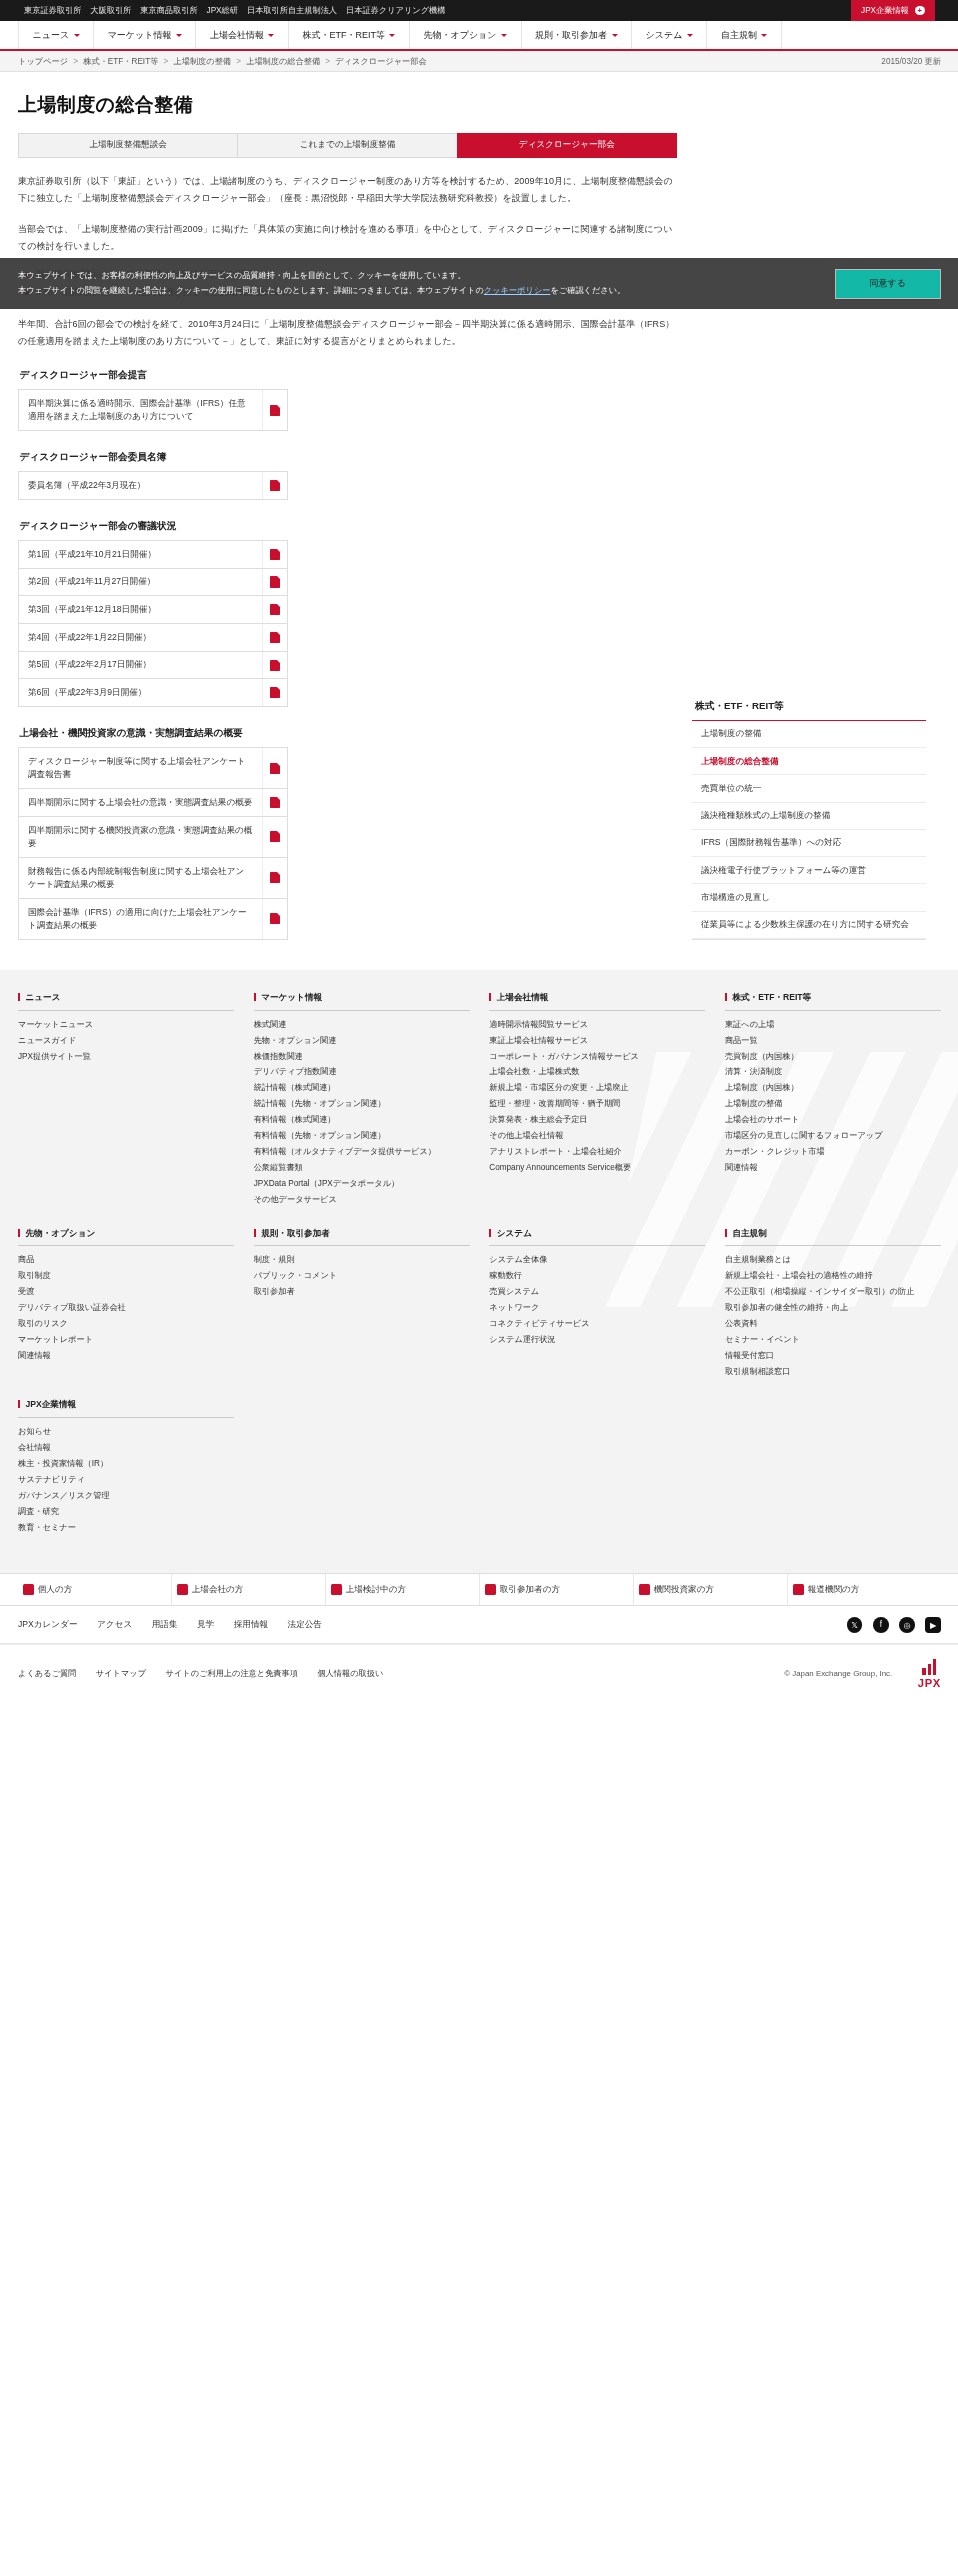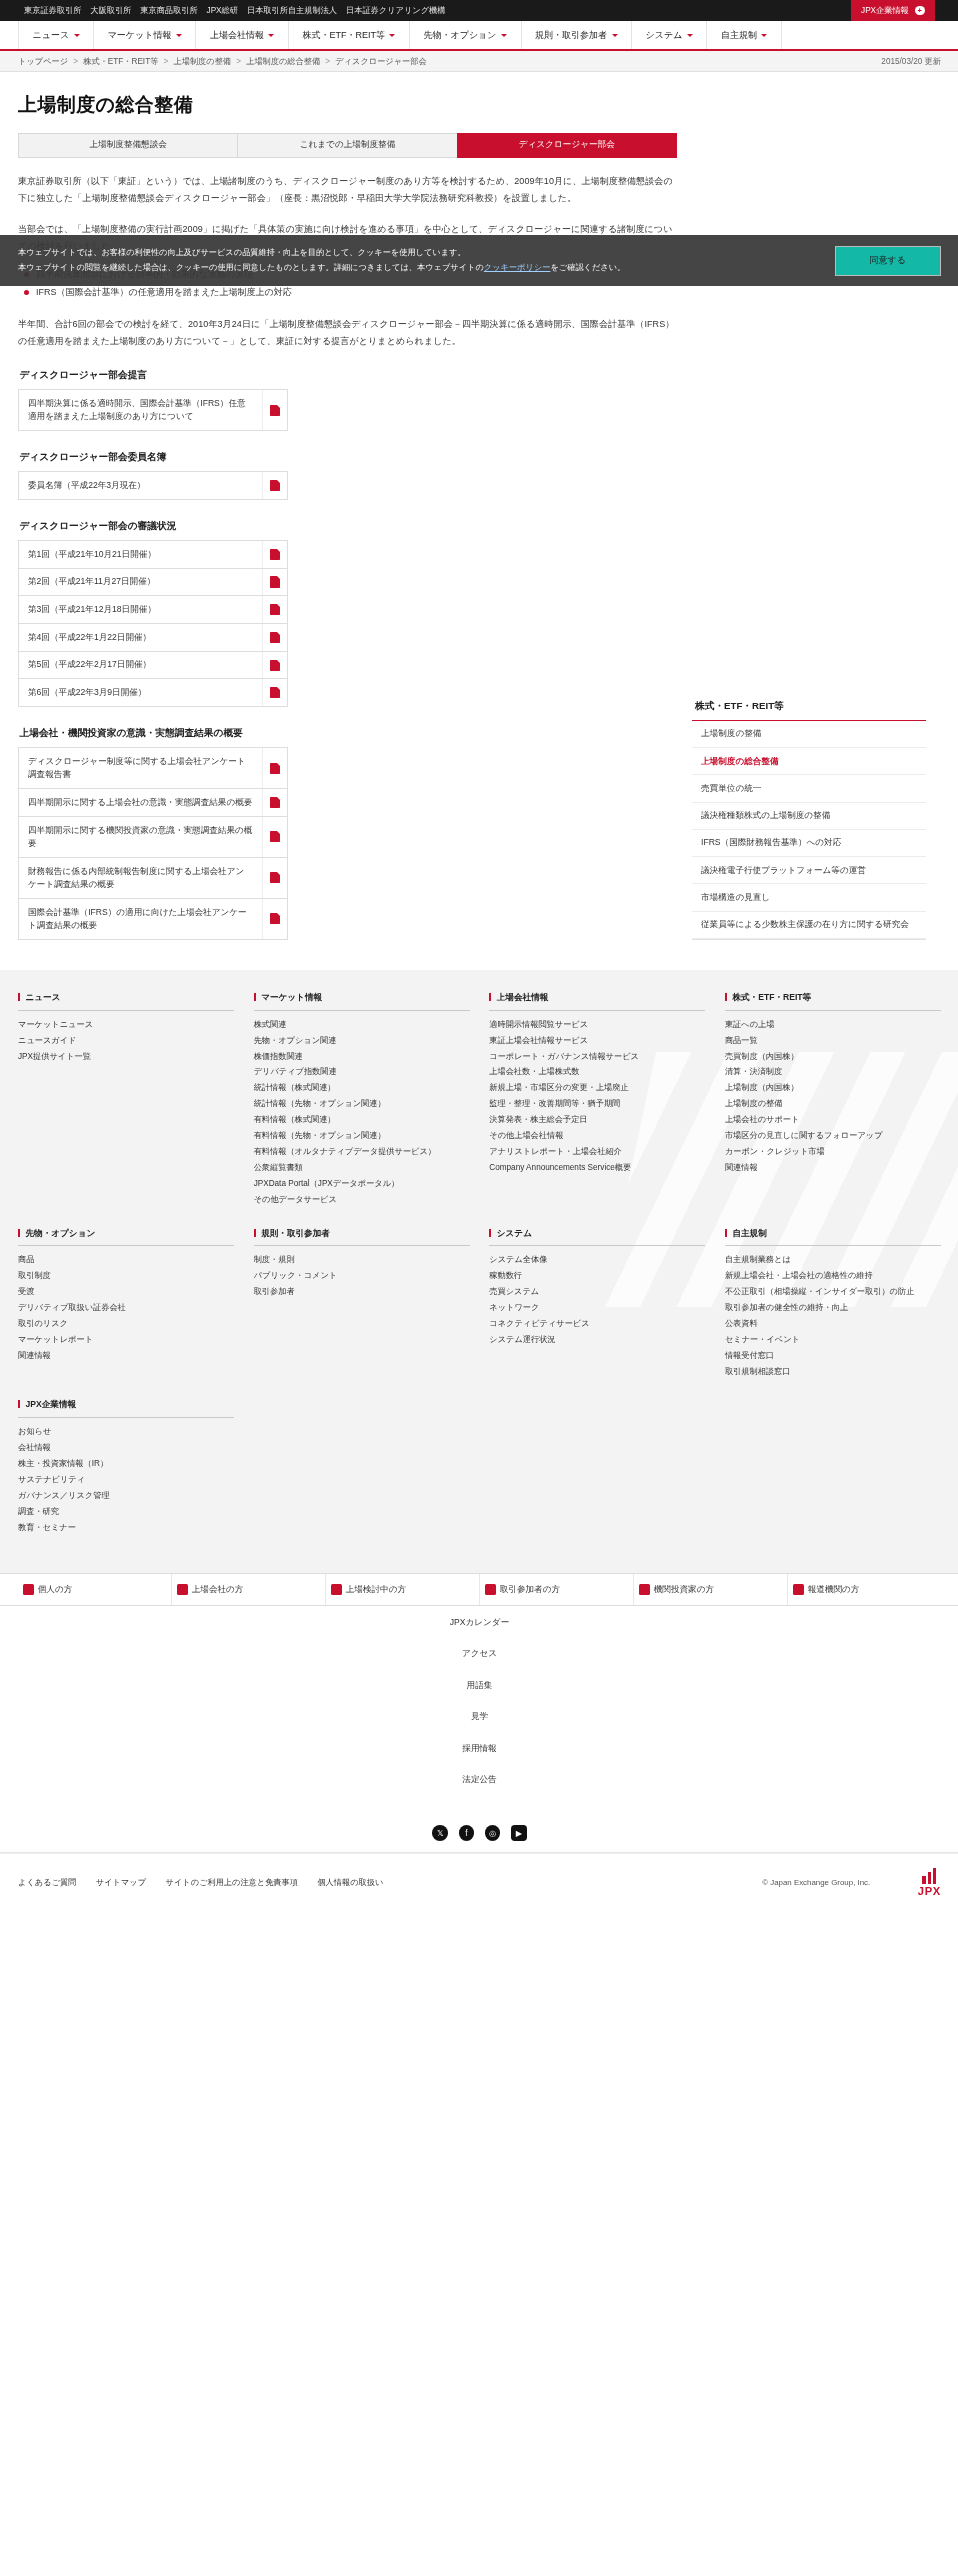--- a/index.html
+++ b/index.html
@@ -218,21 +218,21 @@
     color: #333;
     border-bottom: 0.7px solid #ececec;
     line-height: 1.5;
     cursor: pointer;
   }
   .side-list .sitem.active { color: #c8102e; font-weight: bold; }
 
   
   .cookie {
     position: absolute;
-    left: 0; top: 235px;
+    left: 0; top: 258px;
     width: 959px;
     background: rgba(55,55,55,0.93);
     color: #fff;
     display: flex;
     align-items: center;
     padding: 10.5px 18px;
     gap: 15px;
   }
   .cookie .ctext { flex: 1; font-size: 8.2px; line-height: 1.75; }
   .cookie .ctext a { color: #9fd0ff; text-decoration: underline; }
@@ -322,21 +322,20 @@
   }
 
   
   .linkbar {
     background: #fff;
     display: flex;
     align-items: center;
     padding: 10.5px 18px;
     gap: 19.5px;
     border-bottom: 0.7px solid #e6e6e6;
-    flex-direction: column;
   }
   .linkbar a { font-size: 8.6px; color: #333; text-decoration: none; cursor: pointer; }
   .linkbar .spacer { flex: 1; }
   .social { display: flex; gap: 10.5px; align-items: center; }
   .sicon {
     width: 15.7px; height: 15.7px;
     border-radius: 50%;
     background: #111;
     color: #fff;
     font-size: 8.2px;
@@ -348,21 +347,21 @@
   .bottombar {
     background: #fff;
     display: flex;
     align-items: center;
     padding: 13.5px 18px 19.5px 18px;
     gap: 19.5px;
     border-top: 0.7px solid #eee;
   }
   .bottombar a { font-size: 8.2px; color: #333; text-decoration: none; cursor: pointer; }
   .bottombar .spacer { flex: 1; }
-  .copy { font-size: 7.9px; color: #555; margin-right: 28px; }
+  .copy { font-size: 7.9px; color: #555; margin-right: 6px; }
   .jpxlogo {
     display: flex; flex-direction: column; align-items: center;
   }
   .jpxlogo .bars { display: flex; gap: 1.5px; align-items: flex-end; height: 16.5px; }
   .jpxlogo .bars i { display: block; width: 3.7px; background: #c8102e; }
   .jpxlogo .txt { font-size: 11.2px; font-weight: bold; color: #c8102e; letter-spacing: 0.7px; margin-top: 1.5px; }
 </style>
 </head>
 <body>
 

